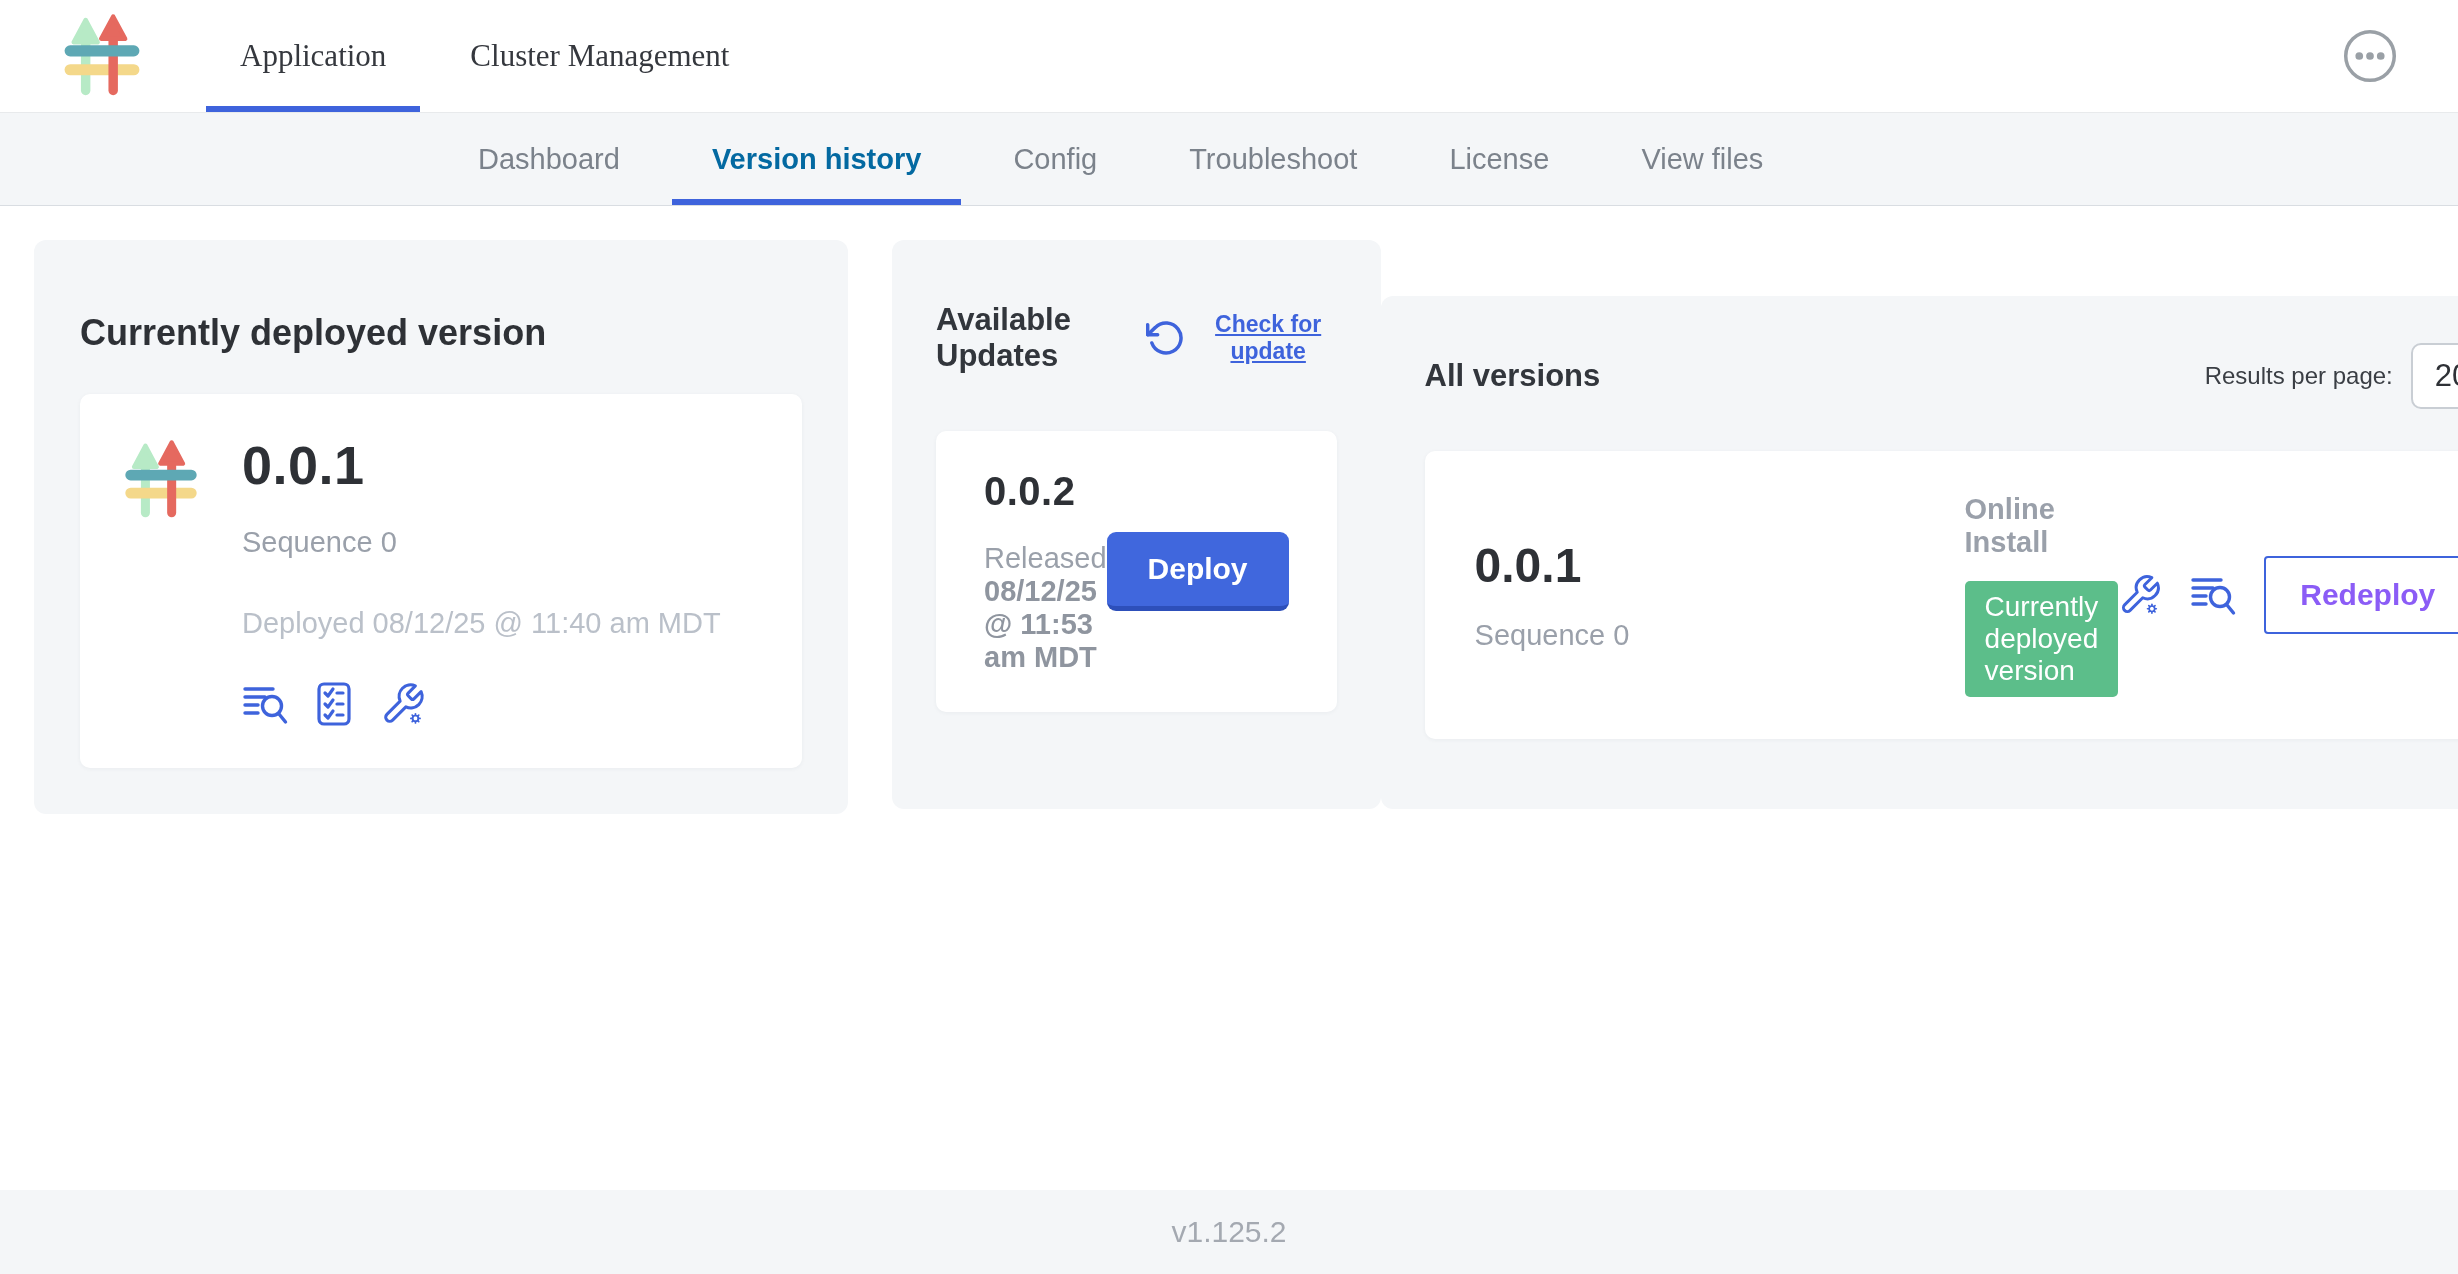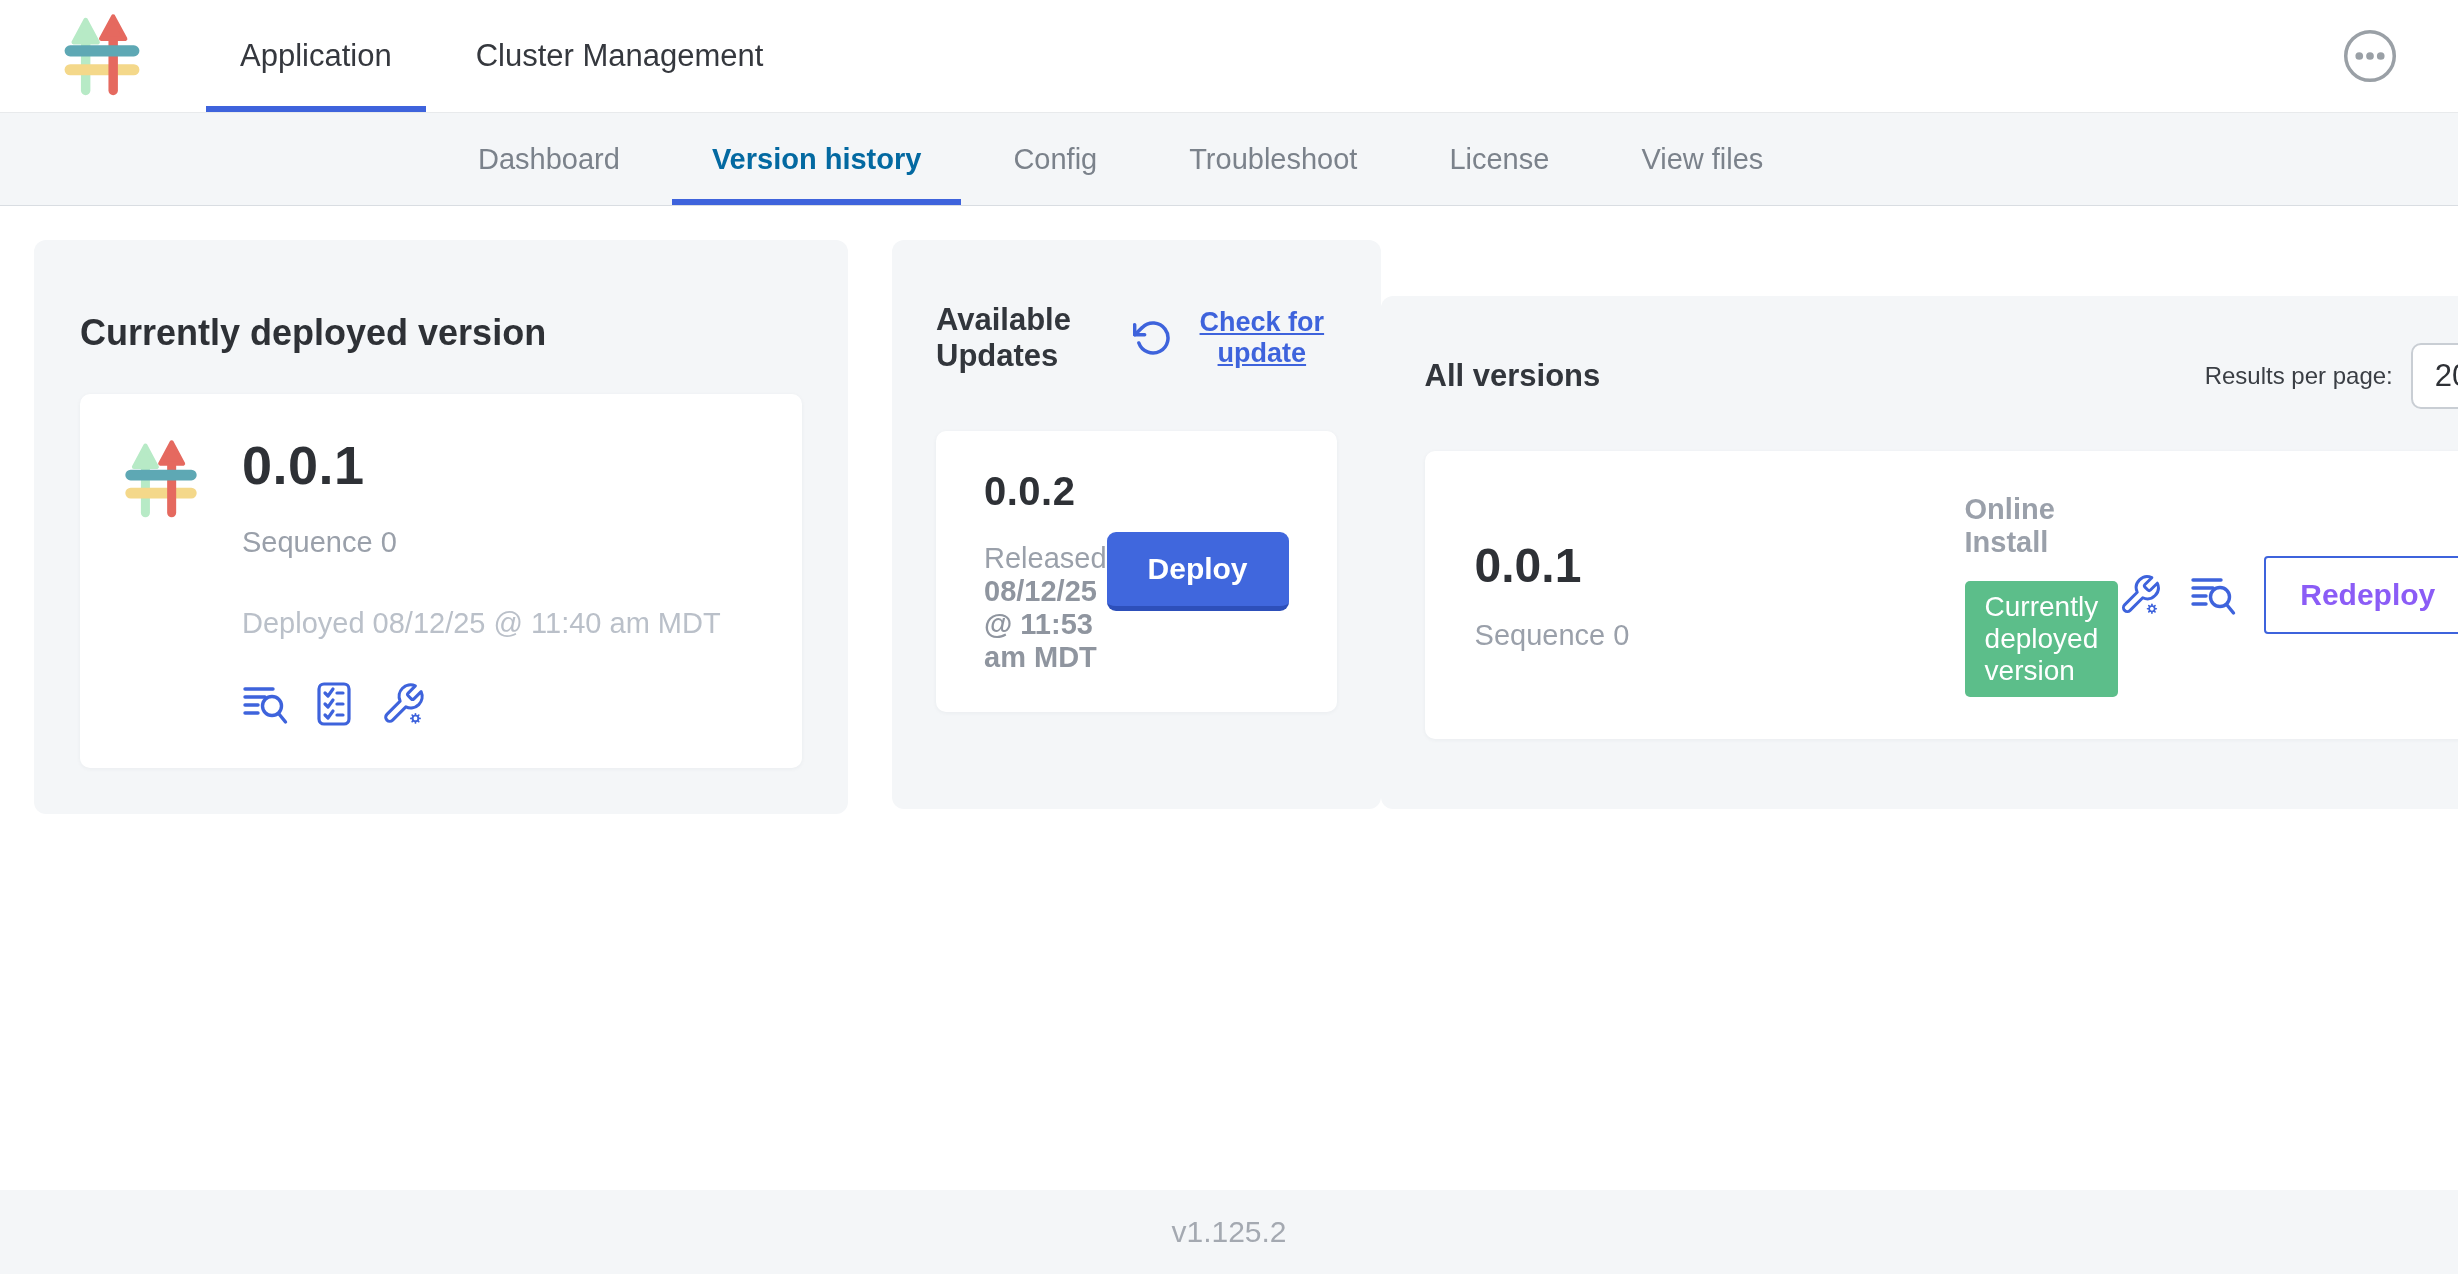--- a/index.html
+++ b/index.html
@@ -11,21 +11,21 @@
     color:#32353b;
     display:flex; flex-direction:column;
   }
 
   
   .topnav {
     height:113px; background:#fff; border-bottom:1px solid #e8eaec;
     display:flex; align-items:stretch; flex:none;
   }
   .logo-wrap { display:flex; align-items:center; margin-left:58px; }
-  .topnav-tabs { display:flex; margin-left:52px; }
+  .topnav-tabs { display:flex; margin-left:52px;font-family:Liberation Serif, serif; }
   .topnav-tab {
     display:flex; align-items:center; padding:0 42px;
     font-size:31px; color:#35383e; position:relative; cursor:pointer;
   }
   .topnav-tab.active::after {
     content:""; position:absolute; left:8px; right:8px; bottom:0;
     height:6px; background:#3e63dc;
   }
   .topnav-right { margin-left:auto; display:flex; align-items:center; margin-right:60px; }
   .more-btn { width:56px; height:56px; background:none; border:none; padding:0; cursor:pointer; }
@@ -67,21 +67,21 @@
   
   .right-col { flex:1; display:flex; flex-direction:row; min-width:0; }
 
   .updates-card { padding:36px 44px 46px; }
   .card-hdr { display:flex; align-items:center; justify-content:space-between; margin-bottom:32px; }
   .card-hdr-title { font-size:31px; font-weight:700; color:#32363c; }
   .check-link {
     display:flex; align-items:center; gap:14px; background:none; border:none; padding:0;
     cursor:pointer; font-family:inherit;
   }
-  .check-link span { font-size:27px; font-weight:600; color:#3e63dc; text-decoration:underline; }
+  .check-link span { font-size:23px; font-weight:600; color:#3e63dc; text-decoration:underline; }
   .updates-inner { padding:38px 48px; display:flex; align-items:center; justify-content:space-between; }
   .released { font-size:29px; color:#9aa0aa; margin-top:28px; }
   .released b { color:#8f959f; font-weight:700; }
   .deploy-btn {
     background:#4067dd; border:none; border-bottom:5px solid #2d4fba; border-radius:9px;
     color:#fff; font-size:30px; font-weight:700; font-family:inherit;
     padding:20px 41px; cursor:pointer;
   }
 
   .versions-card { margin-top:56px; padding:36px 44px 70px; }

